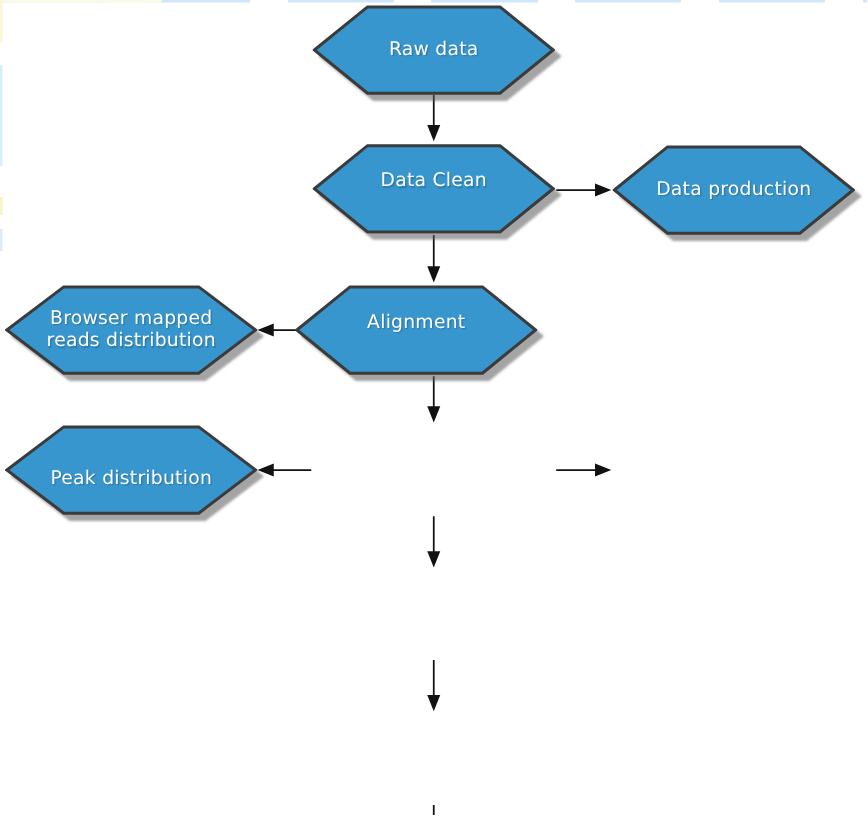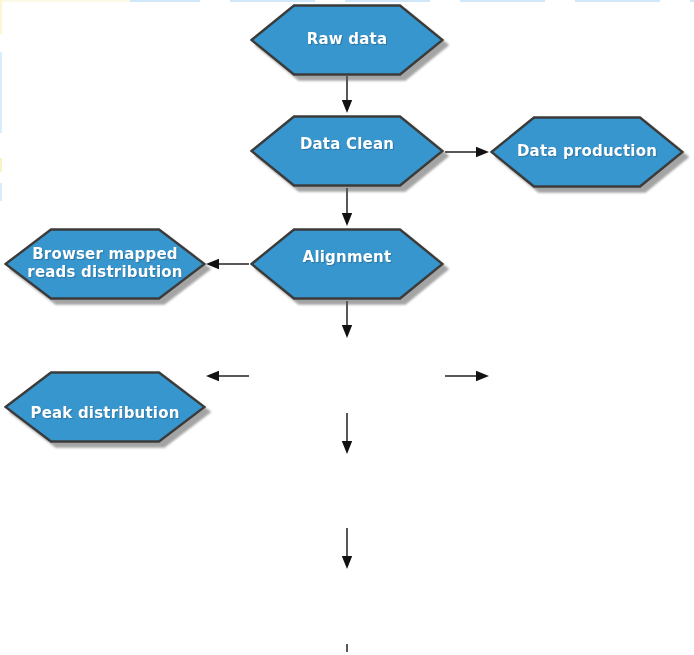--- a/index.html
+++ b/index.html
@@ -24,32 +24,32 @@
   .connectors{position:absolute;left:0;top:0;pointer-events:none;}
   .connectors line{stroke:#111111;stroke-width:1.4;}
   .connectors polygon{fill:#111111;}
   
   .node{position:absolute;}
   .node .hexsvg{position:absolute;left:0;top:0;display:block;
     filter:drop-shadow(5px 5px 1px rgba(90,90,90,0.55));}
   .node .hexsvg polygon{fill:#3896CE;stroke:#3b3b3b;stroke-width:2.4;}
   .node .label{
     position:absolute;inset:0;display:flex;align-items:center;justify-content:center;
-    text-align:center;color:#ffffff;font-size:15px;font-weight:700;line-height:1.18;
+    text-align:center;color:#ffffff;font-size:15px;font-weight:400;line-height:1.18;
     white-space:pre-line;letter-spacing:0.2px;
     text-shadow:1px 1px 1px rgba(0,0,0,0.22);
   }
   
   .n-raw   {left:250px;top:4px;  width:194px;height:72px;}
   .n-clean {left:250px;top:115px;width:194px;height:59px;}
   .n-prod  {left:490px;top:116px;width:194px;height:72px;}
-  .n-align {left:250px;top:228px;width:194px;height:60px;}
+  .n-align {left:236px;top:228px;width:194px;height:60px;}
   .n-umap  {left:4px;  top:228px;width:202px;height:72px;}
   .n-scan  {left:250px;top:340px;width:194px;height:72px;}
-  .n-pdist {left:4px;  top:340px;width:202px;height:86px;margin-top:31px;}
+  .n-pdist {left:4px;  top:340px;width:202px;height:86px;}
   .n-ucsc  {left:490px;top:340px;width:194px;height:72px;}
   .n-genes {left:250px;top:455px;width:194px;height:72px;}
   .n-go    {left:250px;top:570px;width:194px;height:73px;}
 </style>
 </head>
 <body>
 
 <div class="canvas">
 
   <div class="edge-top"></div>

